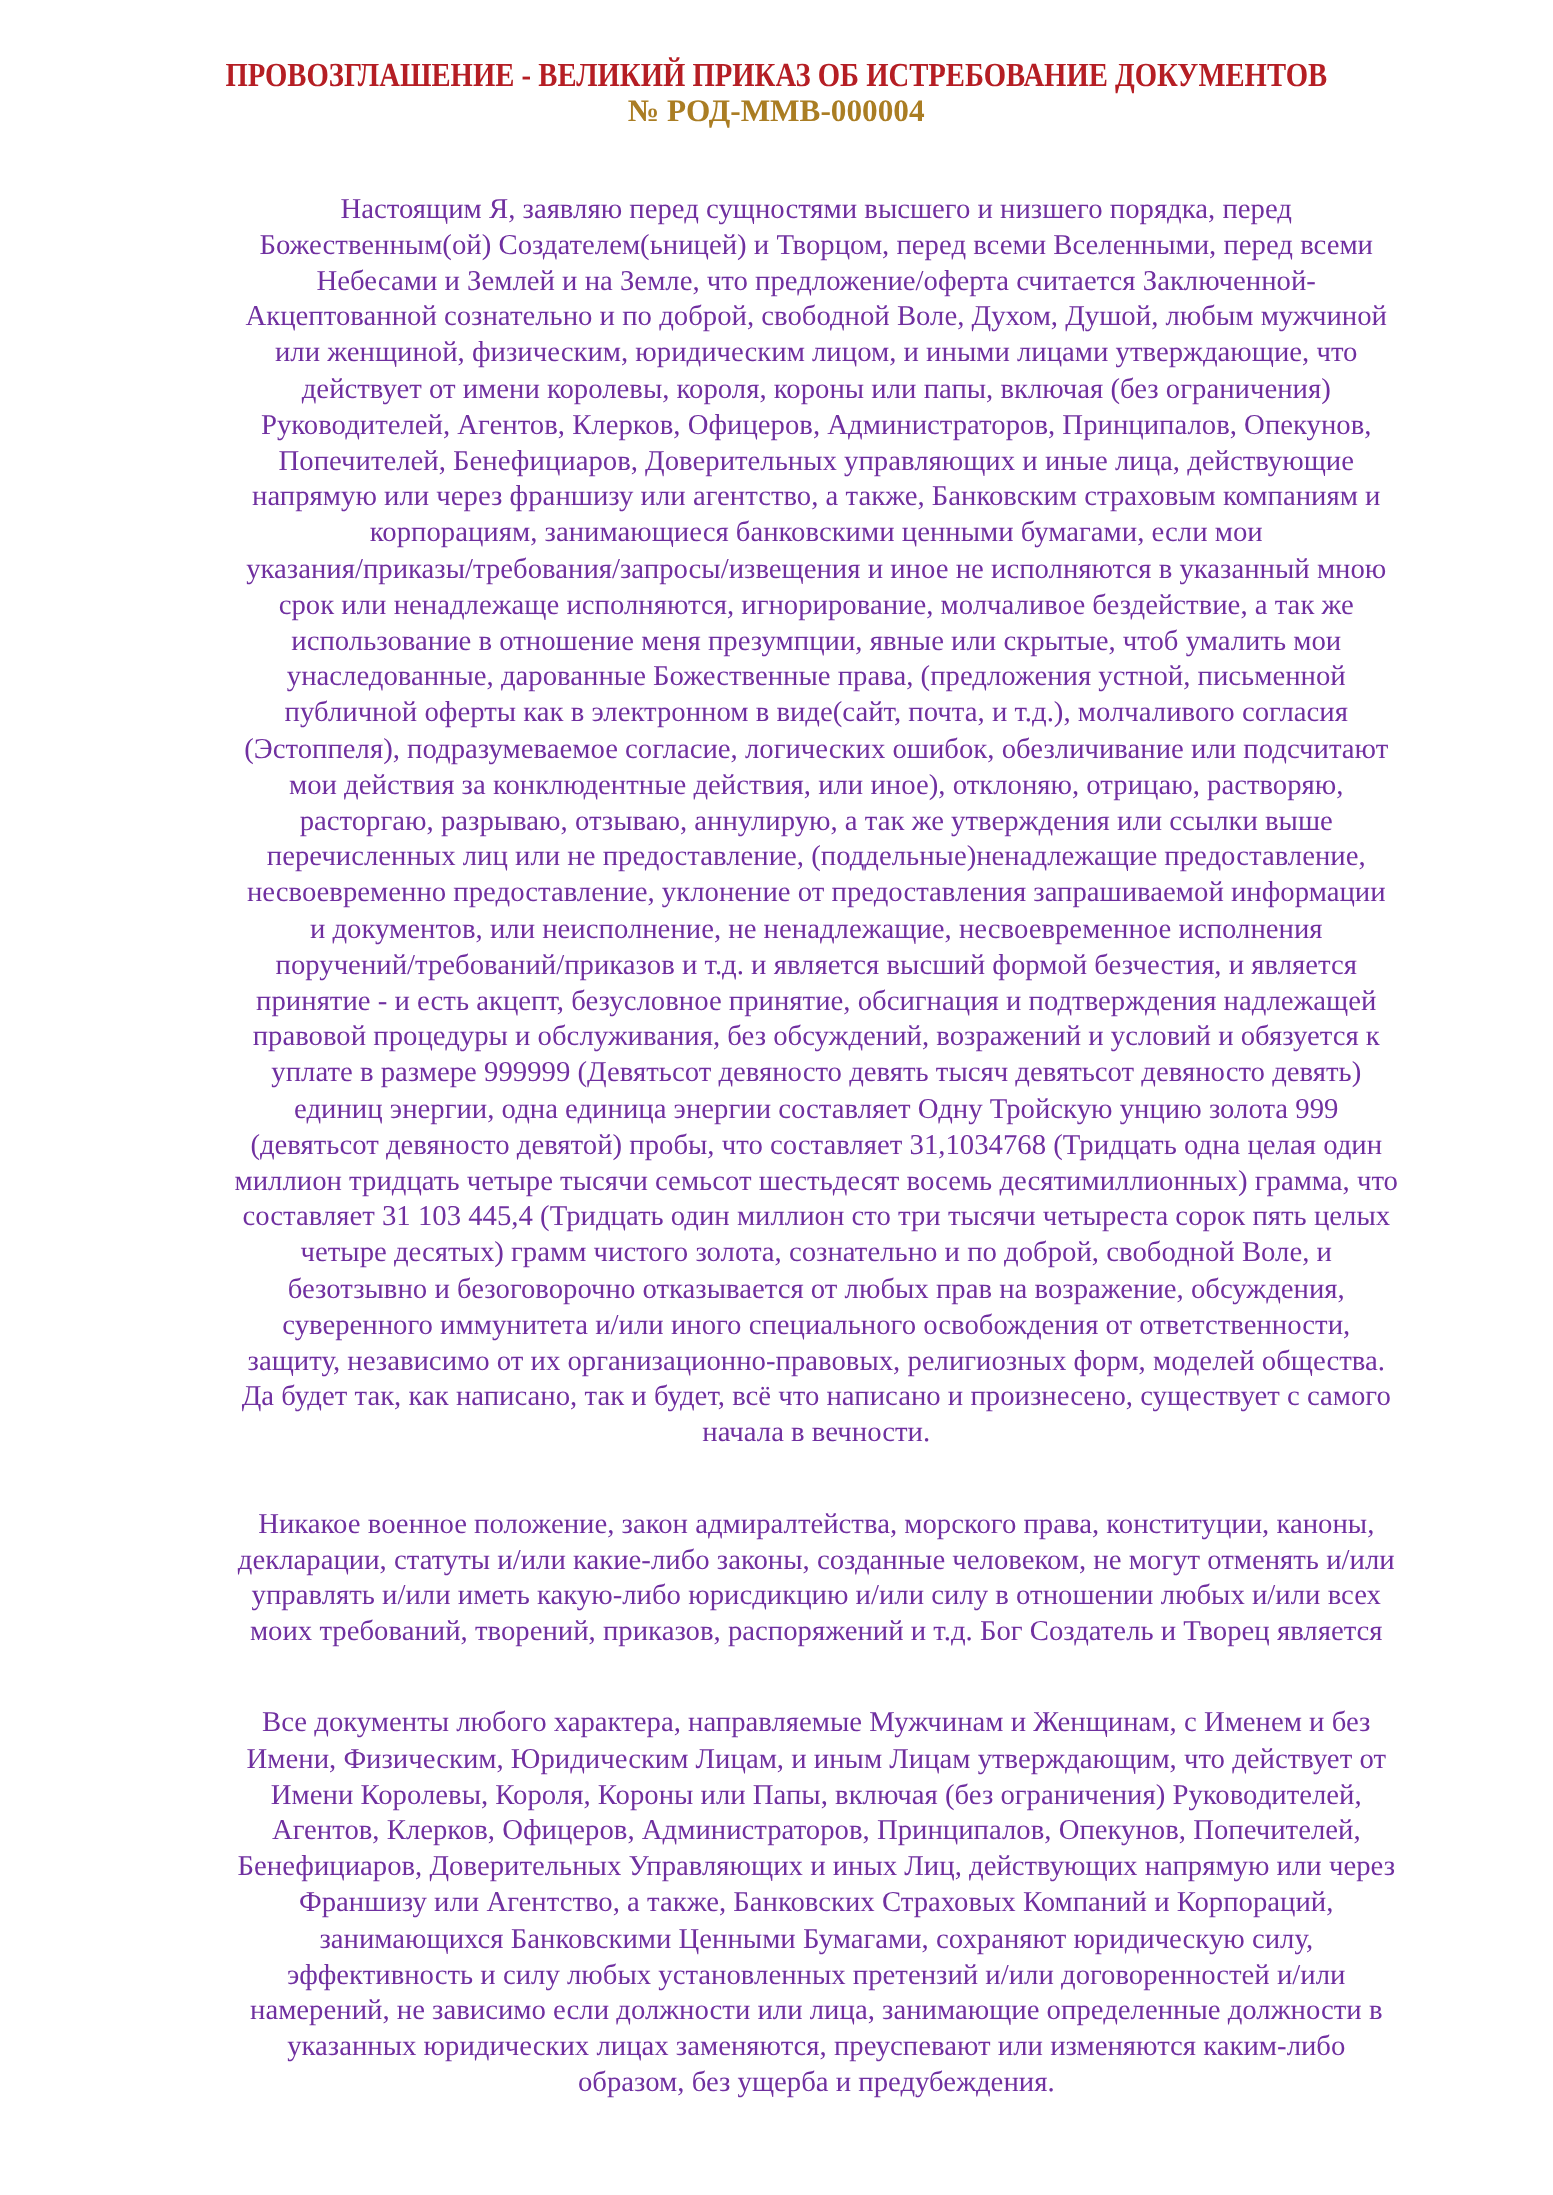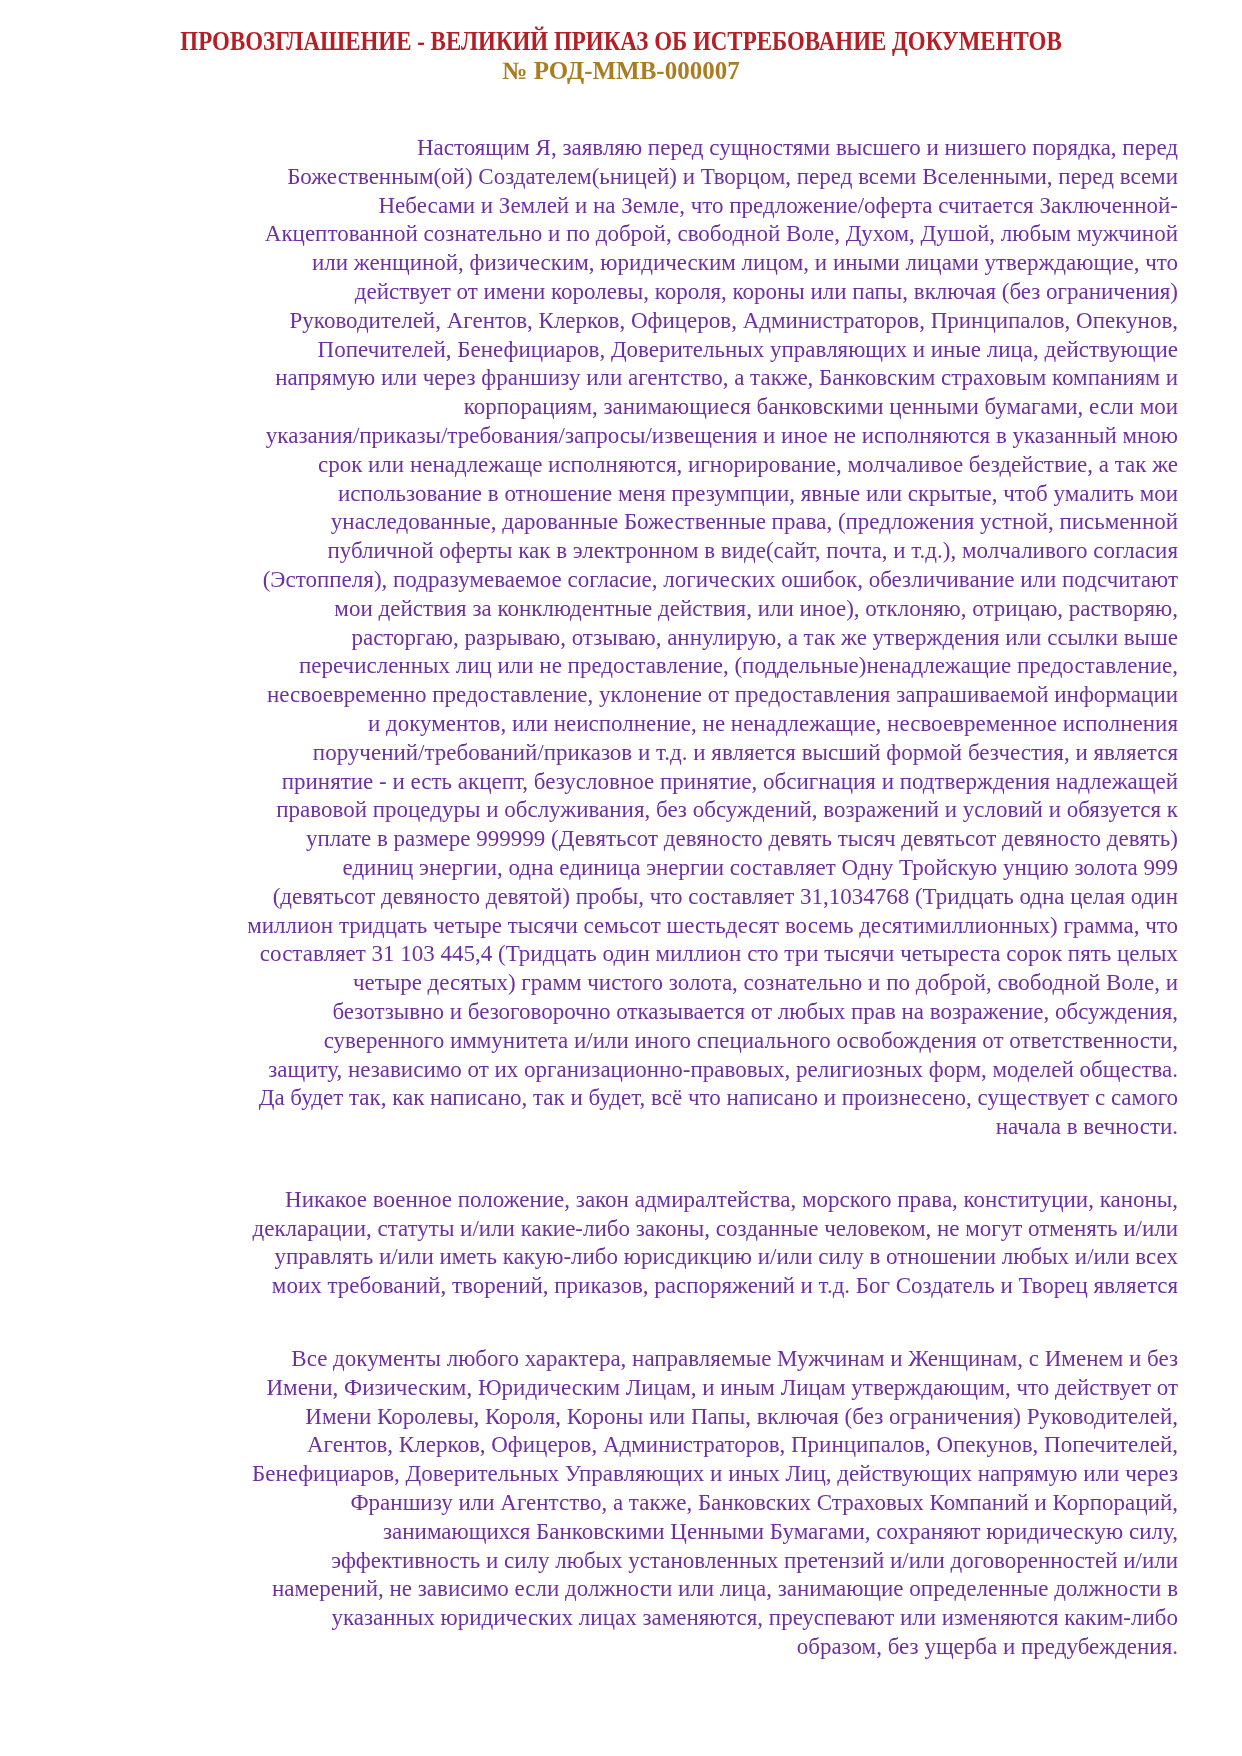--- a/index.html
+++ b/index.html
@@ -9,21 +9,21 @@
   }
   .page {
     position: relative;
     width: 1242px;
     height: 1756px;
     background: #ffffff;
     overflow: hidden;
     font-family: "Liberation Serif", "DejaVu Serif", serif;
   }
   .doc-header {
-    padding-top: 26px;
+    padding-top: 45px;
     text-align: center;
   }
   .doc-title {
     color: #b51e24;
     font-weight: bold;
     font-size: 27px;
     line-height: 30px;
     transform: scaleX(0.85);
     transform-origin: center;
     white-space: nowrap;
@@ -34,34 +34,34 @@
     font-size: 25px;
     line-height: 27px;
     margin-top: 1px;
   }
   .doc-body {
     margin: 50px 64px 0 128px;
     width: 1050px;
     color: #7030a0;
     font-size: 23px;
     line-height: 28.8px;
-    text-align: right;
+    text-align: center;
   }
   .para {
     white-space: pre-line;
     margin: 0 0 44px 0;
   }
 </style>
 </head>
 <body>
 
 <div class="page">
   <div class="doc-header">
     <div class="doc-title">ПРОВОЗГЛАШЕНИЕ - ВЕЛИКИЙ ПРИКАЗ ОБ ИСТРЕБОВАНИЕ ДОКУМЕНТОВ</div>
-    <div class="doc-number">№ РОД-ММВ-000007</div>
+    <div class="doc-number">№ РОД-ММВ-000004</div>
   </div>
   <div class="doc-body">
     <div class="para">Настоящим Я, заявляю перед сущностями высшего и низшего порядка, перед
 Божественным(ой) Создателем(ьницей) и Творцом, перед всеми Вселенными, перед всеми
 Небесами и Землей и на Земле, что предложение/оферта считается Заключенной-
 Акцептованной сознательно и по доброй, свободной Воле, Духом, Душой, любым мужчиной
 или женщиной, физическим, юридическим лицом, и иными лицами утверждающие, что
 действует от имени королевы, короля, короны или папы, включая (без ограничения)
 Руководителей, Агентов, Клерков, Офицеров, Администраторов, Принципалов, Опекунов,
 Попечителей, Бенефициаров, Доверительных управляющих  и иные лица, действующие

